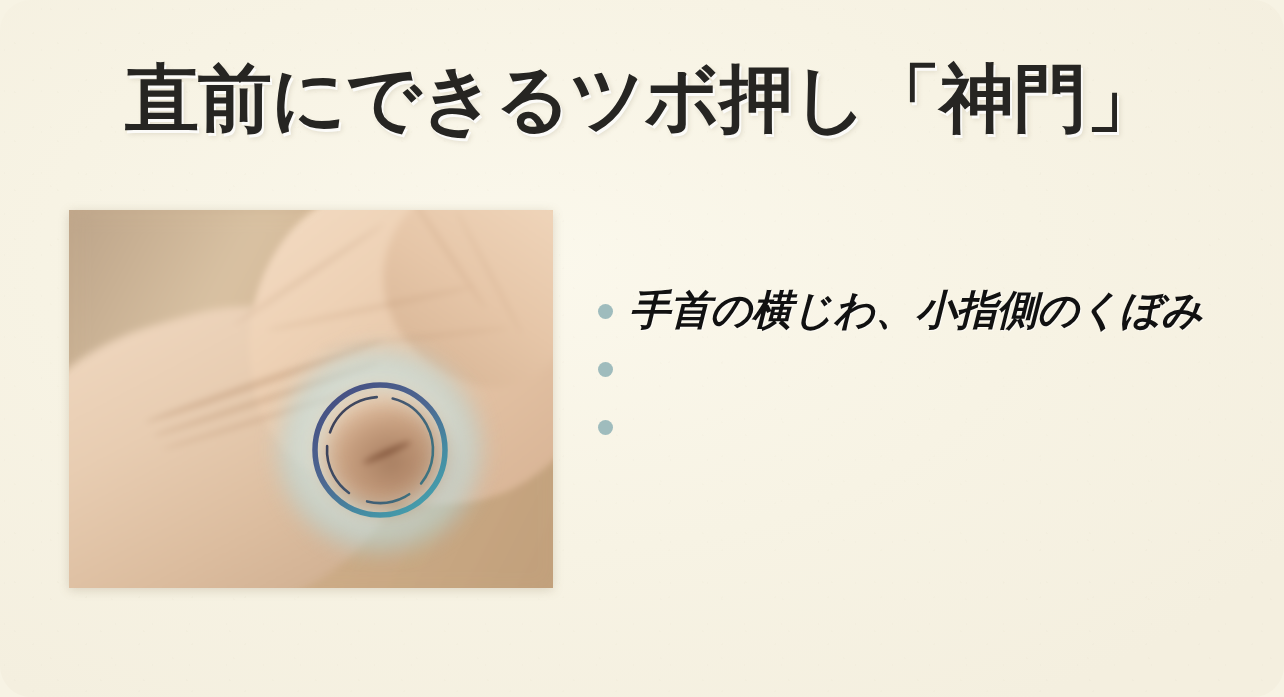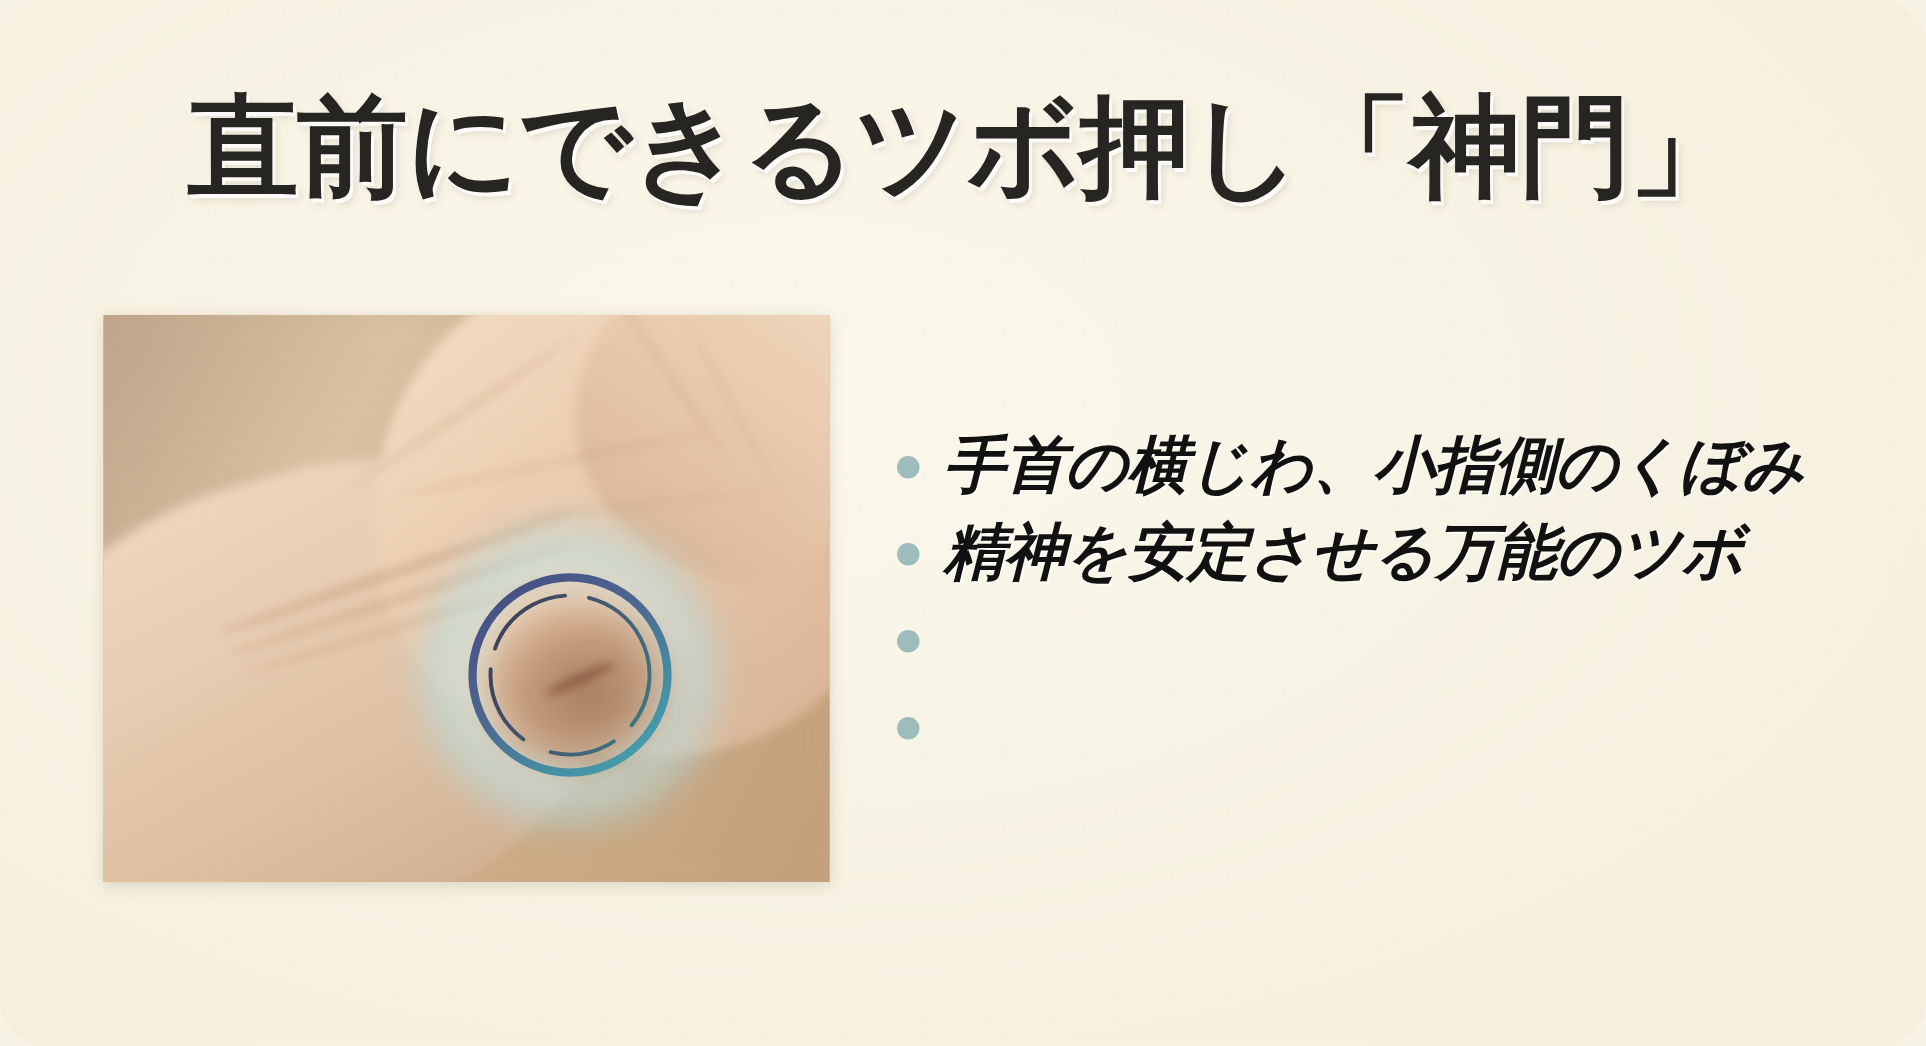--- a/index.html
+++ b/index.html
@@ -278,22 +278,18 @@
     </svg>
   </div>
 
   <div class="bullets">
     <div class="bullet-row">
       <span class="bullet-dot"></span>
       <span class="bullet-text">手首の横じわ、小指側のくぼみ</span>
     </div>
     <div class="bullet-row">
       <span class="bullet-dot"></span>
-      <span class="bullet-text">精神を安定させる万能のツボ</span>
     </div>
     <div class="bullet-row">
       <span class="bullet-dot"></span>
     </div>
-    <div class="bullet-row">
-      <span class="bullet-dot"></span>
-    </div>
   </div>
 </div>
 
 </body></html>

